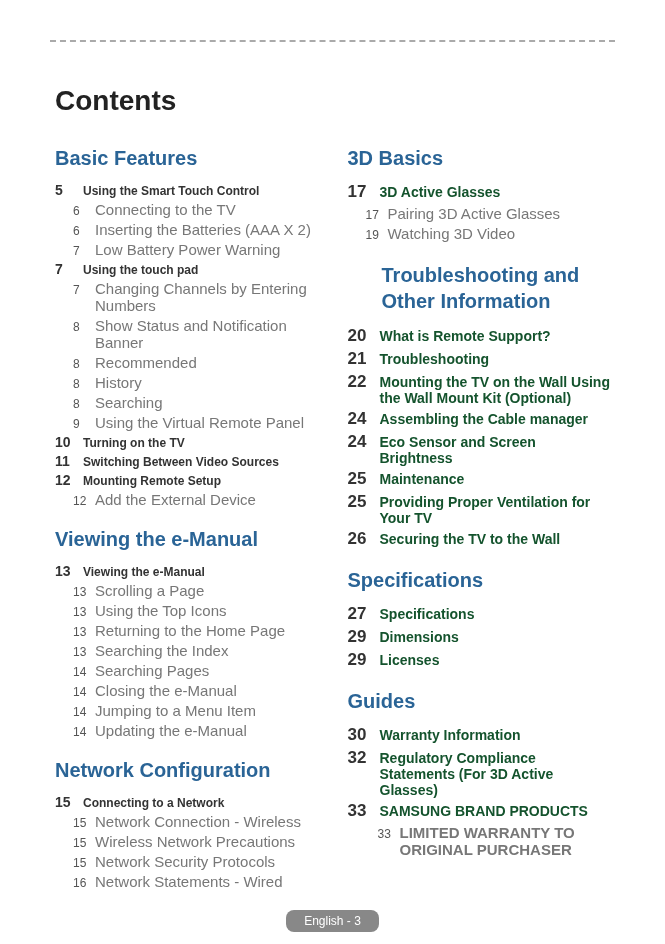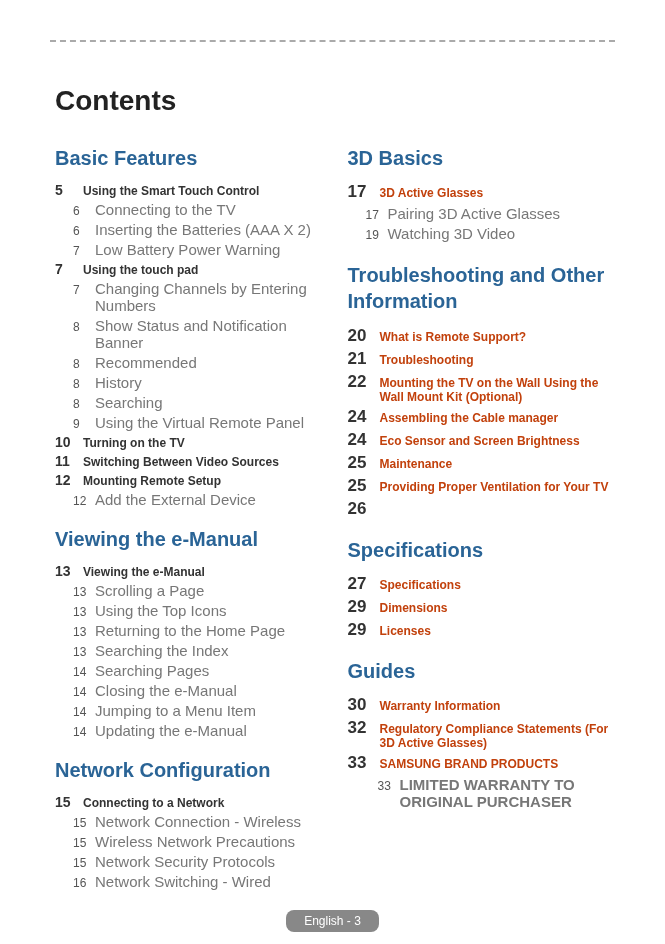--- a/index.html
+++ b/index.html
@@ -53,20 +53,21 @@
       margin-bottom: 12px;
       margin-top: 0;
     }
 
     .section-heading-large {
       font-size: 20px;
       font-weight: bold;
       color: #2a6496;
       margin-bottom: 12px;
       line-height: 1.3;
+      margin-left: 34px;
     }
 
     .toc-section {
       margin-bottom: 28px;
     }
 
     .toc-entry {
       display: flex;
       align-items: baseline;
       margin-bottom: 3px;
@@ -106,23 +107,23 @@
       color: #555;
     }
 
     .toc-label.main-label {
       font-size: 12px;
       font-weight: bold;
       color: #333;
     }
 
     .toc-label.large-label {
-      font-size: 12px;
-      font-weight: bold;
-      color: #c2410c;
+      font-size: 14px;
+      font-weight: bold;
+      color: #14532d;
     }
 
     .toc-label.sub-label {
       font-size: 15px;
       color: #777;
     }
 
     .section-divider {
       margin-bottom: 20px;
     }
@@ -270,21 +271,21 @@
           <div class="toc-entry sub">
       <span class="toc-num">15</span>
       <span class="toc-label sub-label">Wireless Network Precautions</span>
     </div>
           <div class="toc-entry sub">
       <span class="toc-num">15</span>
       <span class="toc-label sub-label">Network Security Protocols</span>
     </div>
           <div class="toc-entry sub">
       <span class="toc-num">16</span>
-      <span class="toc-label sub-label">Network Switching - Wired</span>
+      <span class="toc-label sub-label">Network Statements - Wired</span>
     </div>
   </div>
       </div>
     <div class="col-right">
 
     <div class="toc-section section-divider">
     <h2 class="section-heading">3D Basics</h2>
     <div class="toc-entry">
       <span class="toc-num large-num">17</span>
       <span class="toc-label large-label">3D Active Glasses</span>
@@ -323,20 +324,21 @@
           <div class="toc-entry">
       <span class="toc-num large-num">25</span>
       <span class="toc-label large-label">Maintenance</span>
     </div>
           <div class="toc-entry">
       <span class="toc-num large-num">25</span>
       <span class="toc-label large-label">Providing Proper Ventilation for Your TV</span>
     </div>
           <div class="toc-entry">
       <span class="toc-num large-num">26</span>
+      <span class="toc-label large-label">Securing the TV to the Wall</span>
     </div>
   </div>
         <div class="toc-section section-divider">
     <h2 class="section-heading">Specifications</h2>
     <div class="toc-entry">
       <span class="toc-num large-num">27</span>
       <span class="toc-label large-label">Specifications</span>
     </div>
           <div class="toc-entry">
       <span class="toc-num large-num">29</span>

